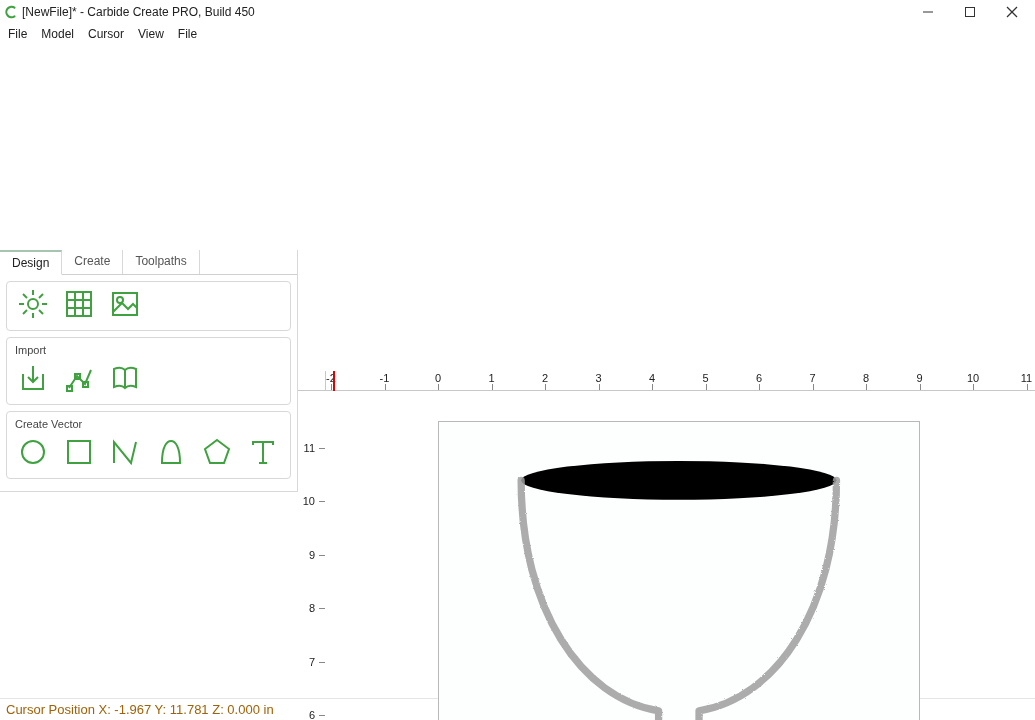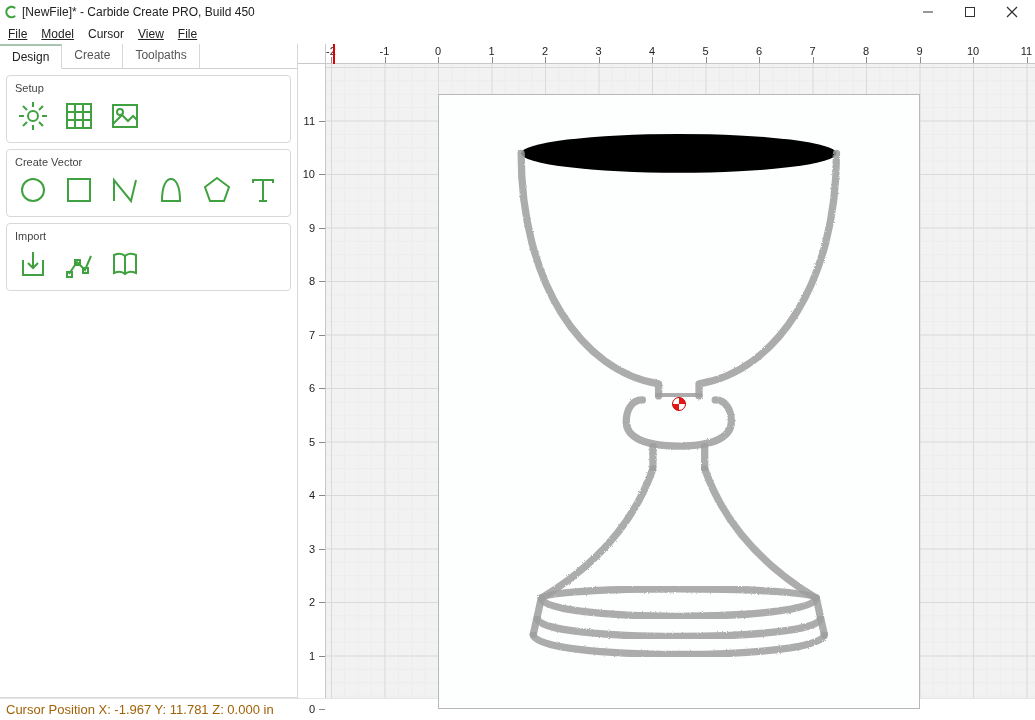--- a/index.html
+++ b/index.html
@@ -8,24 +8,24 @@
 
 .titlebar { height: 24px; display: flex; align-items: center; padding: 0 4px; color: #222; font-size: 12px; }
 .titlebar .icon-app { width: 14px; height: 14px; margin-right: 4px; display: flex; align-items: center; justify-content: center; }
 .titlebar .title { flex: 1; }
 .winctl { display: flex; gap: 16px; margin-right: 6px; }
 .winctl div { width: 26px; height: 20px; display: flex; align-items: center; justify-content: center; color: #444; }
 
 
 .menubar { height: 20px; display: flex; align-items: center; gap: 14px; padding: 0 8px; font-size: 12px; color: #222; }
 .menubar span { cursor: default; }
-.menubar .ul { text-decoration: underline; text-decoration-thickness: 1px; text-underline-offset: 1px; }
-
-
-.main { display: flex; height: calc(100% - 24px - 20px - 22px); }
+.menubar .ul { text-decoration-thickness: 1px; text-underline-offset: 1px; }
+
+
+.main { display: flex; height: calc(100% - 24px - 20px - 22px); align-items: center; }
 .leftpanel { width: 298px; border: 1px solid #d8d8d8; border-top: none; border-left: none; background: #ffffff; padding: 0; }
 .canvasarea { flex: 1; position: relative; background: #f2f2f2; }
 
 
 .tabs { display: flex; border-bottom: 1px solid #d0d0d0; font-size: 12px; }
 .tab { padding: 4px 12px; color: #555; border-right: 1px solid #d8d8d8; }
 .tab.active { background: #fff; border-top: 2px solid #a7c4b1; color: #222; border-bottom: 1px solid #fff; margin-bottom: -1px; }
 
 .panelInner { padding: 6px; }
 .group { border: 1px solid #d8d8d8; border-radius: 4px; margin-bottom: 6px; padding: 6px 8px 10px 8px; }
@@ -107,21 +107,20 @@
 <div class="main">
 
   <div class="leftpanel">
     <div class="tabs">
       <div class="tab active">Design</div>
       <div class="tab">Create</div>
       <div class="tab">Toolpaths</div>
     </div>
     <div class="panelInner">
       <div class="group">
-        <div class="group-label">Setup</div>
         <div class="iconrow">
           <div class="iconbtn">
             <svg viewBox="0 0 32 32" width="32" height="32">
                 <circle cx="16" cy="16" r="5"></circle>
                 <g stroke="#3fa13f">
                   <line x1="16" y1="2" x2="16" y2="7"></line>
                   <line x1="16" y1="25" x2="16" y2="30"></line>
                   <line x1="2" y1="16" x2="7" y2="16"></line>
                   <line x1="25" y1="16" x2="30" y2="16"></line>
                   <line x1="6" y1="6" x2="10" y2="10"></line>
@@ -144,56 +143,20 @@
             <svg viewBox="0 0 32 32" width="32" height="32">
                 <rect x="4" y="5" width="24" height="22"></rect>
                 <circle cx="11" cy="12" r="3"></circle>
                 <polyline points="4,24 13,15 19,21 24,16 28,20"></polyline>
               </svg>
           </div>
         </div>
       </div>
 
       <div class="group">
-        <div class="group-label">Create Vector</div>
-        <div class="iconrow">
-          <div class="iconbtn">
-              <svg viewBox="0 0 32 32" width="32" height="32">
-                <circle cx="16" cy="16" r="11"></circle>
-              </svg>
-            </div>
-          <div class="iconbtn">
-              <svg viewBox="0 0 32 32" width="32" height="32">
-                <rect x="5" y="5" width="22" height="22"></rect>
-              </svg>
-            </div>
-          <div class="iconbtn">
-              <svg viewBox="0 0 32 32" width="32" height="32">
-                <polyline points="5,27 5,6 22,27 27,6"></polyline>
-              </svg>
-            </div>
-          <div class="iconbtn">
-              <svg viewBox="0 0 32 32" width="32" height="32">
-                <path d="M7 27 C 7 10, 12 5, 16 5 C 20 5, 25 10, 25 27 Z"></path>
-              </svg>
-            </div>
-          <div class="iconbtn">
-              <svg viewBox="0 0 32 32" width="32" height="32">
-                <polygon points="16,4 28,13 23,27 9,27 4,13"></polygon>
-              </svg>
-            </div>
-          <div class="iconbtn">
-              <svg viewBox="0 0 32 32" width="32" height="32">
-                <path d="M6 9 L6 6 L26 6 L26 9 M16 6 L16 27 M12 27 L20 27"></path>
-              </svg>
-            </div>
-        </div>
-      </div>
-
-      <div class="group">
         <div class="group-label">Import</div>
         <div class="iconrow">
           <div class="iconbtn">
               <svg viewBox="0 0 32 32" width="32" height="32">
                 <polyline points="6,12 6,27 26,27 26,12"></polyline>
                 <line x1="16" y1="4" x2="16" y2="20"></line>
                 <polyline points="11,15 16,20 21,15"></polyline>
               </svg>
             </div>
           <div class="iconbtn">
@@ -201,20 +164,56 @@
                 <path d="M6 26 L14 14 L22 22 L28 8"></path>
                 <rect x="4" y="24" width="5" height="5"></rect>
                 <rect x="12" y="12" width="5" height="5"></rect>
                 <rect x="20" y="20" width="5" height="5"></rect>
               </svg>
             </div>
           <div class="iconbtn">
               <svg viewBox="0 0 32 32" width="32" height="32">
                 <path d="M5 7 C 10 5, 14 6, 16 8 C 18 6, 22 5, 27 7 L27 25 C 22 23, 18 24, 16 26 C 14 24, 10 23, 5 25 Z"></path>
                 <line x1="16" y1="8" x2="16" y2="26"></line>
+              </svg>
+            </div>
+        </div>
+      </div>
+
+      <div class="group">
+        <div class="group-label">Create Vector</div>
+        <div class="iconrow">
+          <div class="iconbtn">
+              <svg viewBox="0 0 32 32" width="32" height="32">
+                <circle cx="16" cy="16" r="11"></circle>
+              </svg>
+            </div>
+          <div class="iconbtn">
+              <svg viewBox="0 0 32 32" width="32" height="32">
+                <rect x="5" y="5" width="22" height="22"></rect>
+              </svg>
+            </div>
+          <div class="iconbtn">
+              <svg viewBox="0 0 32 32" width="32" height="32">
+                <polyline points="5,27 5,6 22,27 27,6"></polyline>
+              </svg>
+            </div>
+          <div class="iconbtn">
+              <svg viewBox="0 0 32 32" width="32" height="32">
+                <path d="M7 27 C 7 10, 12 5, 16 5 C 20 5, 25 10, 25 27 Z"></path>
+              </svg>
+            </div>
+          <div class="iconbtn">
+              <svg viewBox="0 0 32 32" width="32" height="32">
+                <polygon points="16,4 28,13 23,27 9,27 4,13"></polygon>
+              </svg>
+            </div>
+          <div class="iconbtn">
+              <svg viewBox="0 0 32 32" width="32" height="32">
+                <path d="M6 9 L6 6 L26 6 L26 9 M16 6 L16 27 M12 27 L20 27"></path>
               </svg>
             </div>
         </div>
       </div>
     </div>
   </div>
 
   <div class="canvasarea">
     <div class="ruler-corner"></div>
     <div class="ruler-top" id="ruler-top">

